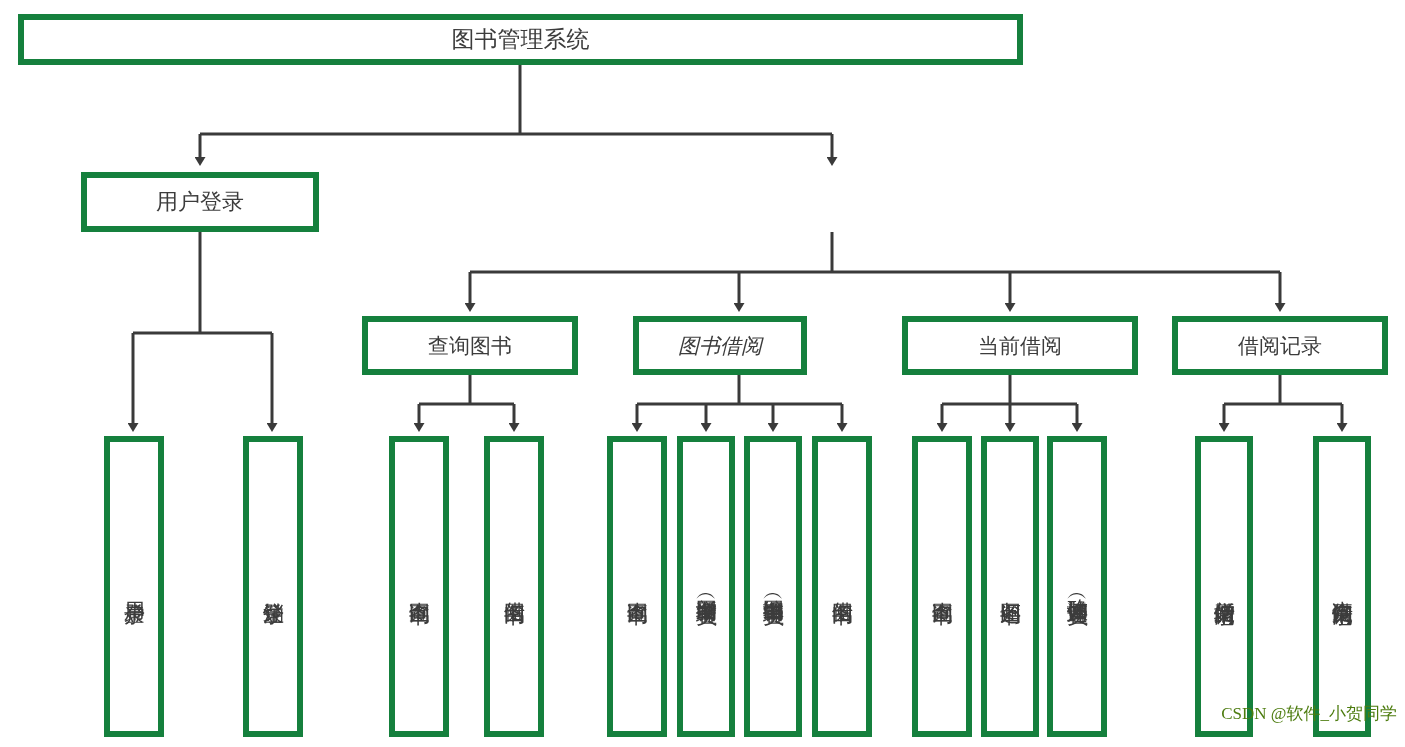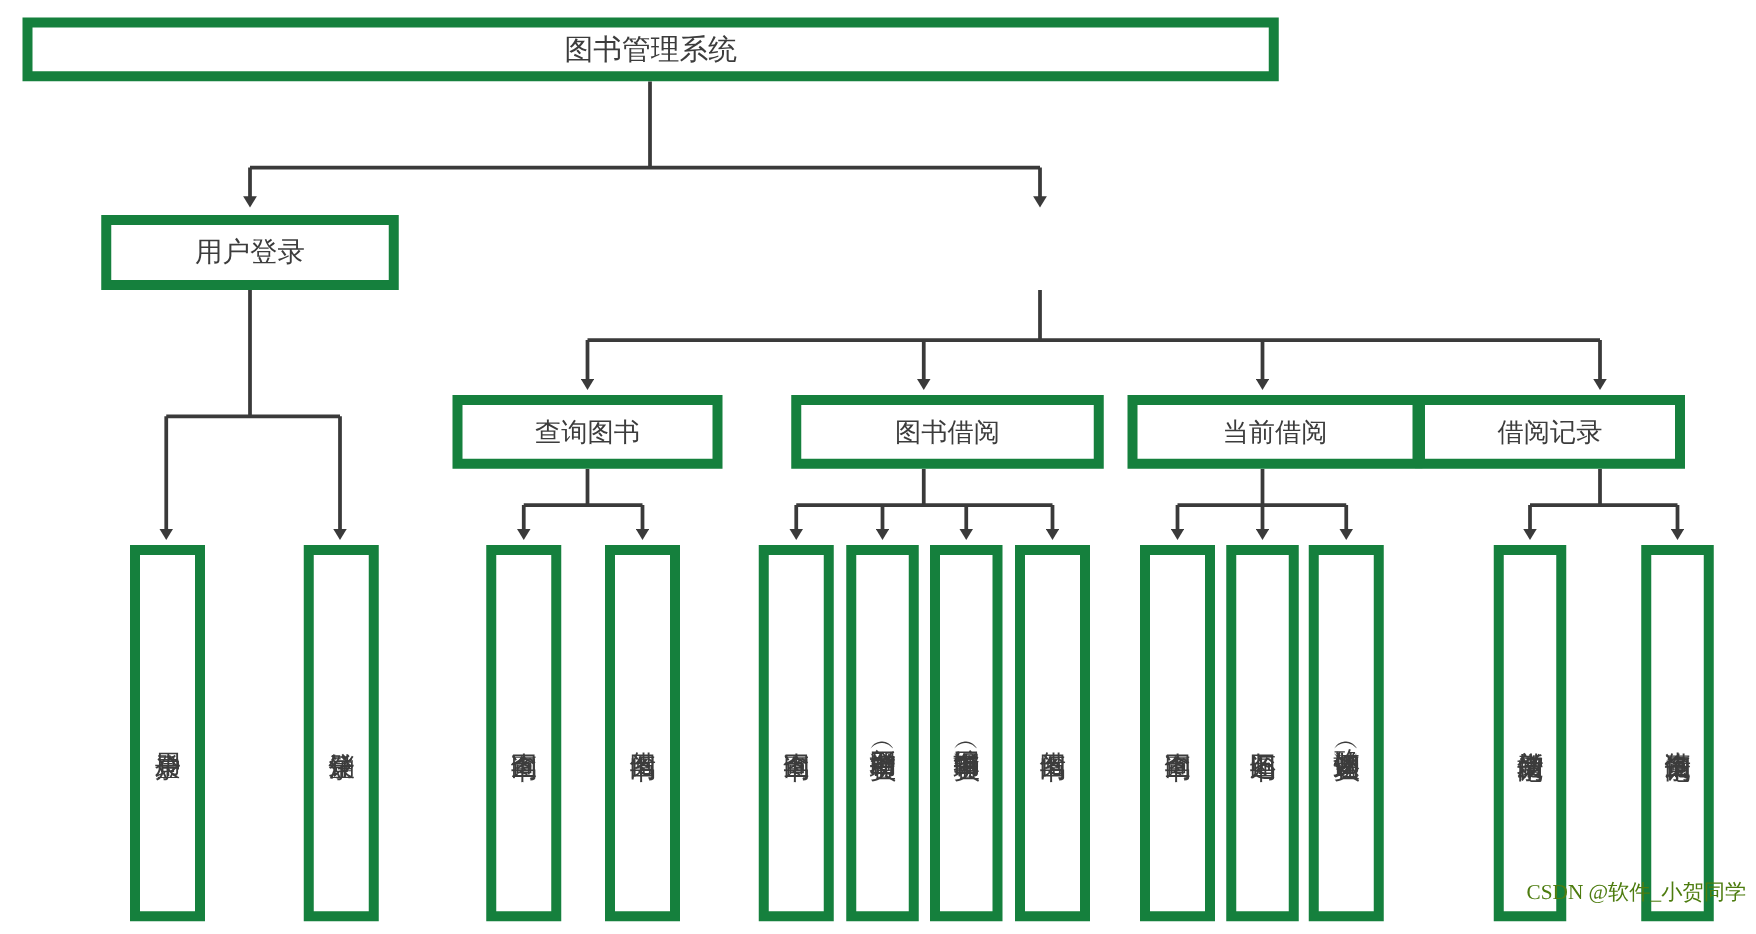--- a/index.html
+++ b/index.html
@@ -20,21 +20,21 @@
     position: absolute;
     left: 0;
     top: 0;
     width: 1405px;
     height: 747px;
     pointer-events: none;
   }
   .node {
     position: absolute;
     box-sizing: border-box;
-    border: 8px solid #15803d;
+    border: 6px solid #15803d;
     background: #ffffff;
     color: #3c3c3c;
     display: flex;
     align-items: center;
     justify-content: center;
     text-align: center;
   }
   .node.level0 { font-size: 23px; }
   .node.level1 { font-size: 22px; }
   .node.level2 { font-size: 21px; }
@@ -123,27 +123,27 @@
     <span class="label">图书管理系统</span>
   </div>
 
   <div class="node level1" style="left:81px; top:172px; width:238px; height:60px;">
     <span class="label">用户登录</span>
   </div>
 
   <div class="node level2" style="left:362px; top:316px; width:216px; height:59px;">
     <span class="label">查询图书</span>
   </div>
-  <div class="node level2" style="left:633px; top:316px; width:250px; height:59px;">
+  <div class="node level2" style="left:633px; top:316px; width:174px; height:59px;font-style:italic;">
     <span class="label">图书借阅</span>
   </div>
   <div class="node level2" style="left:902px; top:316px; width:236px; height:59px;">
     <span class="label">当前借阅</span>
   </div>
-  <div class="node level2" style="left:1132px; top:316px; width:216px; height:59px;">
+  <div class="node level2" style="left:1172px; top:316px; width:216px; height:59px;">
     <span class="label">借阅记录</span>
   </div>
 
   <div class="node leaf" style="left:104px; top:436px; width:60px; height:301px;">
     <span class="label">用户登录</span>
   </div>
   <div class="node leaf" style="left:243px; top:436px; width:60px; height:301px;">
     <span class="label">注销登录</span>
   </div>
 

